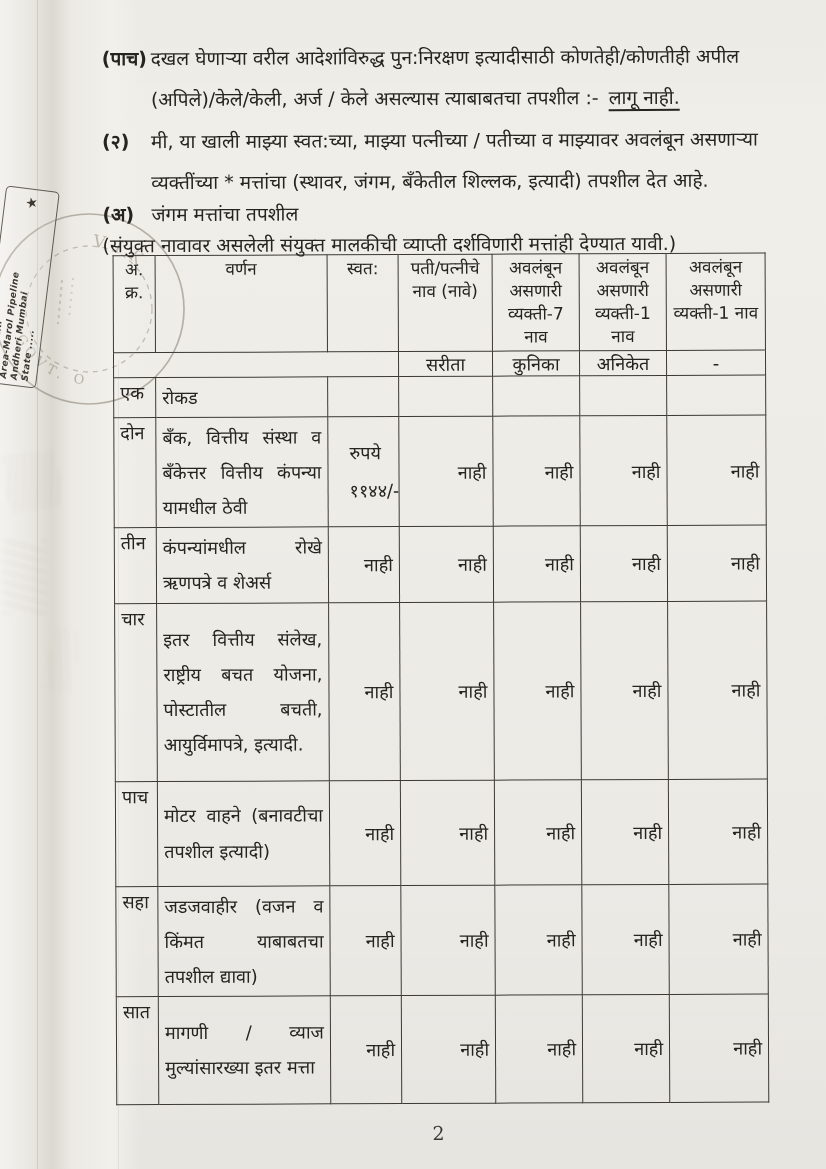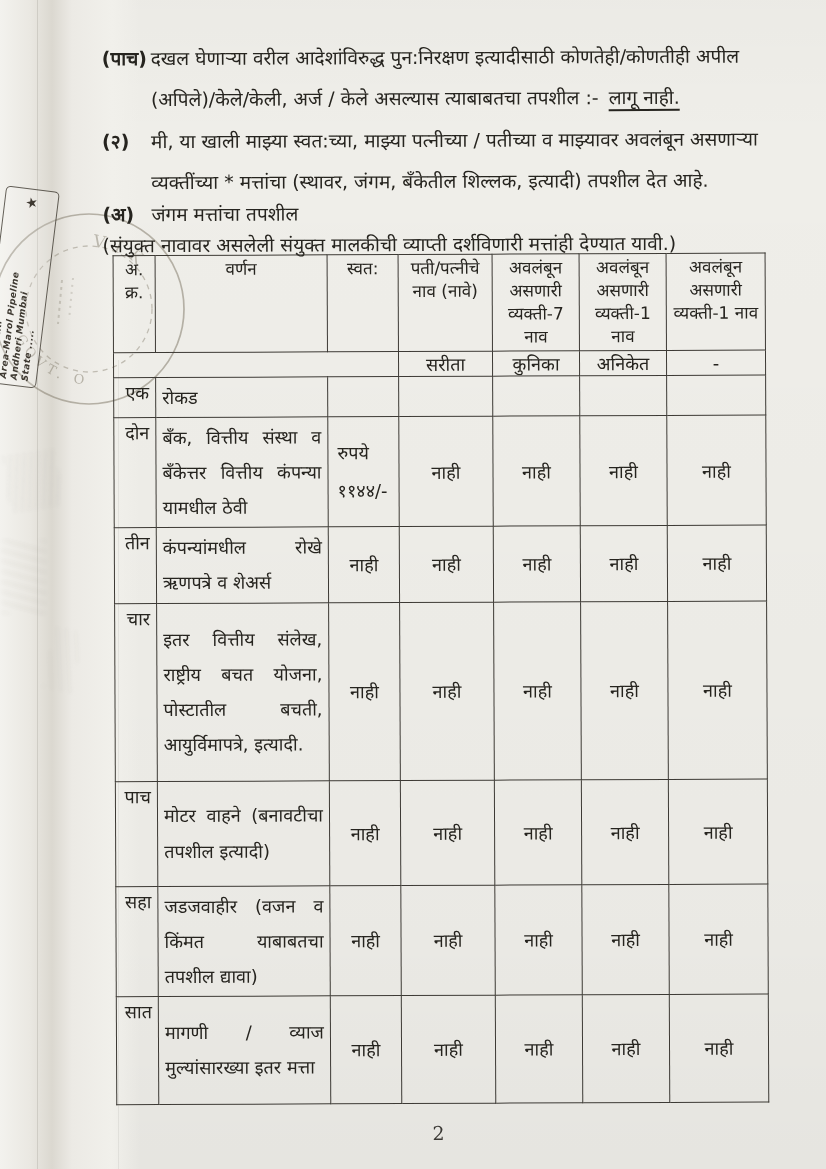--- a/index.html
+++ b/index.html
@@ -39,24 +39,24 @@
     border-collapse:collapse; table-layout:fixed; font-size:18px;
   }
   table.assets td, table.assets th {
     border:1.4px solid #3d3a35; padding:2px 6px; font-weight:normal;
     overflow:hidden;
   }
   th.hdr { vertical-align:top; text-align:center; font-size:17px; line-height:23px; padding-top:4px; white-space:pre-line; }
   tr.hdr-row { height:97px; }
   tr.names-row { height:25px; }
   tr.names-row td { text-align:center; vertical-align:middle; padding:0 2px; }
-  td.sr { vertical-align:top; text-align:right; padding:3px 2px 0 5px; }
+  td.sr { vertical-align:top; text-align:left; padding:3px 2px 0 5px; }
   td.desc { text-align:justify; vertical-align:middle; line-height:1.95; padding:4px 9px; }
-  td.no, td.selfv { text-align:center; vertical-align:middle; }
-  td.selfv.money { text-align:left; padding-left:9px; white-space:pre-line; line-height:2.1; }
+  td.no, td.selfv { text-align:right; vertical-align:middle; }
+  td.selfv.money { text-align:left; padding-left:21px; white-space:pre-line; line-height:2.1; }
   tr.r1 { height:25px; }
   tr.r2 { height:110px; }
   tr.r3 { height:66px; }
   tr.r4 { height:178px; }
   tr.r5 { height:105px; }
   tr.r6 { height:107px; }
   tr.r7 { height:108px; }
 
   .page-number { position:absolute; left:430px; top:1122px; font-family:"DejaVu Serif", serif; font-size:19px; color:#3a3834; }
 

